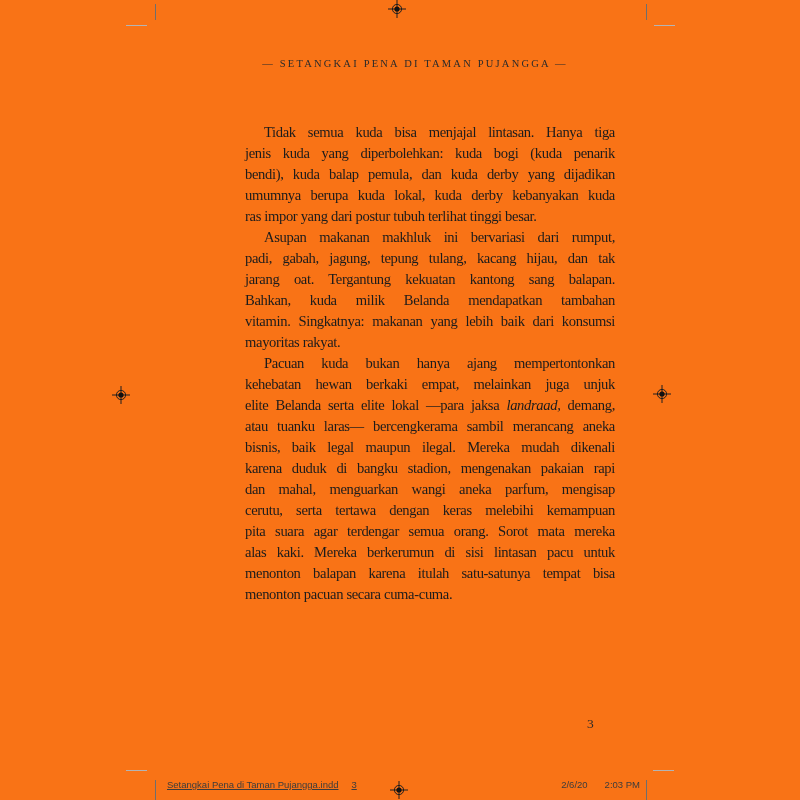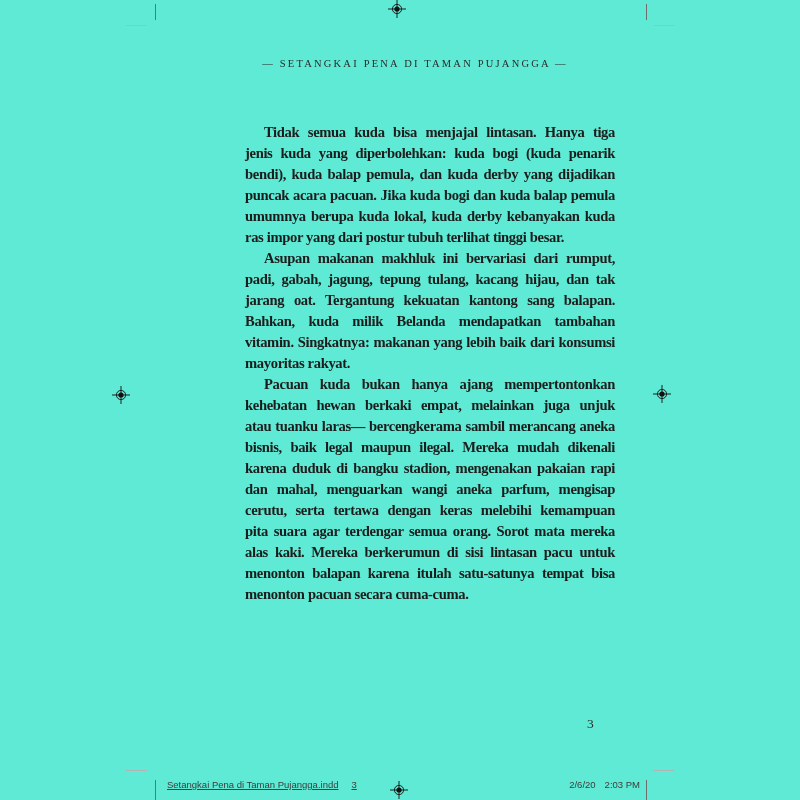--- a/index.html
+++ b/index.html
@@ -3,21 +3,21 @@
 <meta charset="utf-8">
 <style>
   html, body { margin: 0; padding: 0; }
   body {
     width: 800px; height: 800px;
     background: #ffffff;
     font-family: "Liberation Serif", "DejaVu Serif", serif;
     position: relative;
     overflow: hidden;
   }
-  .sheet { position: absolute; inset: 0; background: #5eead4; }
+  .sheet { position: absolute; inset: 0; background: #f97316; }
 
   
   .crop { position: absolute; background: #b4b4b4; }
   .crop.v { width: 1px; background: #6e6e6e; }
   .crop.h { height: 1px; }
   .reg {
     position: absolute; width: 18px; height: 18px;
     transform: translate(-50%, -50%);
   }
 
@@ -39,21 +39,20 @@
     font-size: 14.6px;
     line-height: 21px;
     letter-spacing: -0.35px;
     color: #1c1c1c;
   }
   .para { margin: 0; }
   .line {
     text-align: justify;
     text-align-last: justify;
     white-space: normal;
-    font-weight: bold;
   }
   .line.last { text-align-last: left; }
   .line.first { text-indent: 19px; }
   .it { font-style: italic; }
 
   
   .page-number {
     position: absolute;
     left: 587px; top: 716px;
     font-size: 13.5px;
@@ -64,21 +63,21 @@
   .slug {
     position: absolute;
     left: 0; top: 779px; width: 800px;
     font-family: "Liberation Sans", "DejaVu Sans", sans-serif;
     font-size: 9.5px;
     color: #3c3c3c;
   }
   .slug-left { position: absolute; left: 167px; top: 0; white-space: nowrap; text-decoration: underline; }
   .slug-page { margin-left: 13px; }
   .slug-right { position: absolute; right: 160px; top: 0; white-space: nowrap; }
-  .slug-time { margin-left: 9px; }
+  .slug-time { margin-left: 17px; }
 </style>
 </head>
 <body>
 
 <div class="sheet">
 
   <div class="crop h" style="left:126px; top:25px; width:21px;"></div>
   <div class="crop v" style="left:155px; top:4px; height:16px;"></div>
   <div class="crop h" style="left:654px; top:25px; width:21px;"></div>
   <div class="crop v" style="left:646px; top:4px; height:16px;"></div>
@@ -112,35 +111,35 @@
     <circle cx="9" cy="9" r="2.6" fill="#111111"></circle>
   </svg>
 
   <div class="running-header">— SETANGKAI PENA DI TAMAN PUJANGGA —</div>
 
   <div class="body-text">
       <div class="para">
         <div class="line first">Tidak semua kuda bisa menjajal lintasan. Hanya tiga</div>
         <div class="line">jenis kuda yang diperbolehkan: kuda bogi (kuda penarik</div>
         <div class="line">bendi), kuda balap pemula, dan kuda derby yang dijadikan</div>
-        <div class="line">puncak acara pacuan. Jika kuda bogi dan kuda balap pemula</div>
         <div class="line">umumnya berupa kuda lokal, kuda derby kebanyakan kuda</div>
         <div class="line last">ras impor yang dari postur tubuh terlihat tinggi besar.</div>
       </div>
       <div class="para">
         <div class="line first">Asupan makanan makhluk ini bervariasi dari rumput,</div>
         <div class="line">padi, gabah, jagung, tepung tulang, kacang hijau, dan tak</div>
         <div class="line">jarang oat. Tergantung kekuatan kantong sang balapan.</div>
         <div class="line">Bahkan, kuda milik Belanda mendapatkan tambahan</div>
         <div class="line">vitamin. Singkatnya: makanan yang lebih baik dari konsumsi</div>
         <div class="line last">mayoritas rakyat.</div>
       </div>
       <div class="para">
         <div class="line first">Pacuan kuda bukan hanya ajang mempertontonkan</div>
         <div class="line">kehebatan hewan berkaki empat, melainkan juga unjuk</div>
+        <div class="line"><span>elite Belanda serta elite lokal —para jaksa </span><span class="it">landraad,</span><span> demang,</span></div>
         <div class="line">atau tuanku laras— bercengkerama sambil merancang aneka</div>
         <div class="line">bisnis, baik legal maupun ilegal. Mereka mudah dikenali</div>
         <div class="line">karena duduk di bangku stadion, mengenakan pakaian rapi</div>
         <div class="line">dan mahal, menguarkan wangi aneka parfum, mengisap</div>
         <div class="line">cerutu, serta tertawa dengan keras melebihi kemampuan</div>
         <div class="line">pita suara agar terdengar semua orang. Sorot mata mereka</div>
         <div class="line">alas kaki. Mereka berkerumun di sisi lintasan pacu untuk</div>
         <div class="line">menonton balapan karena itulah satu-satunya tempat bisa</div>
         <div class="line last">menonton pacuan secara cuma-cuma.</div>
       </div>

